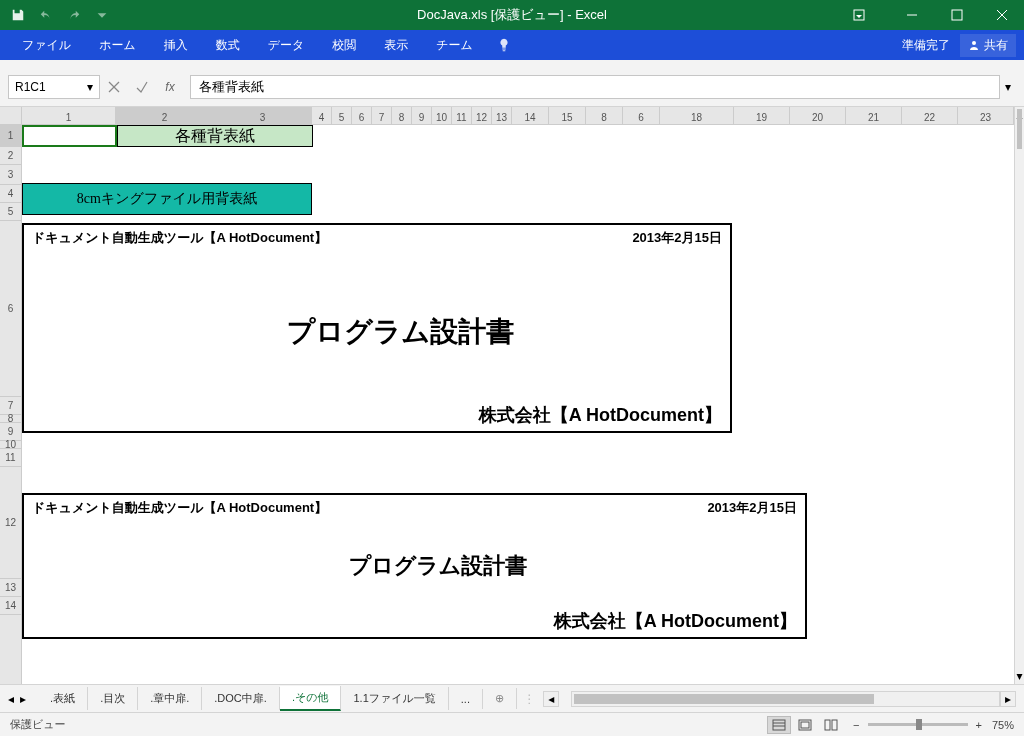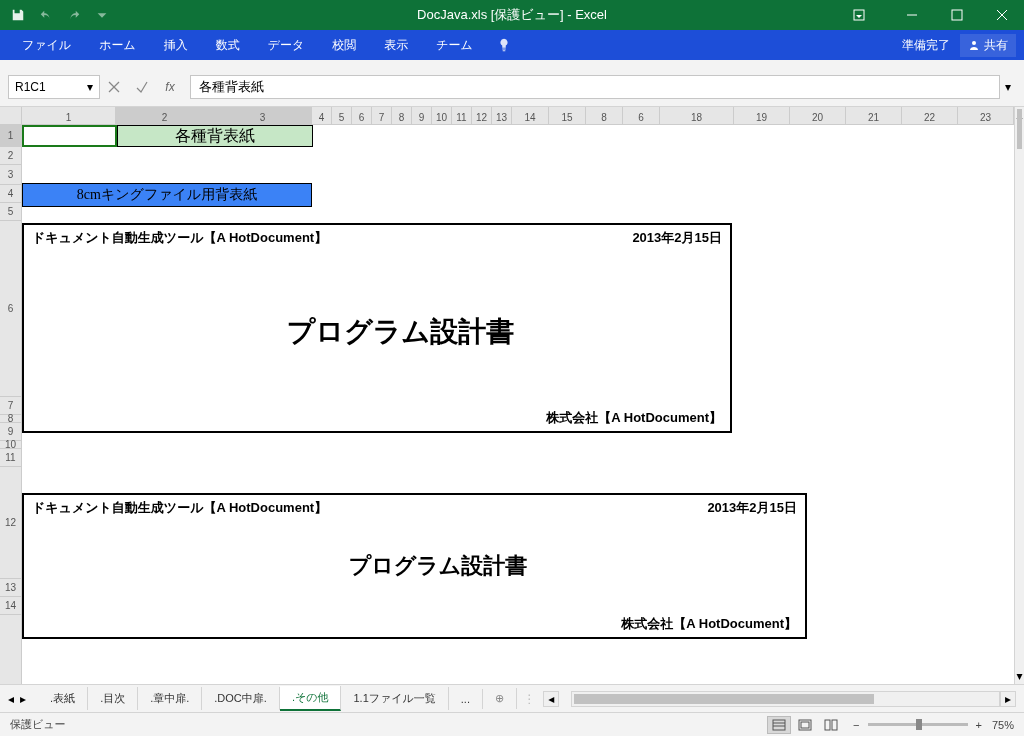--- a/index.html
+++ b/index.html
@@ -49,32 +49,32 @@
 .rowhdr { height: 18px; border-bottom: 1px solid #ccc; font-size: 10px; color: #555; display: flex; align-items: center; justify-content: center; background: #e6e6e6; }
 .rowhdr.sel { background: #ccc; }
 
 .grid-wrap { flex: 1; position: relative; overflow: hidden; background: #fff; }
 .grid-inner { position: absolute; inset: 0; }
 
 
 .cell-title { position: absolute; left: 95px; top: 0; width: 196px; height: 22px; background: #c6e7c6; border: 1px solid #000; display: flex; align-items: center; justify-content: center; font-size: 16px; font-family: serif; }
 .sel-border { position: absolute; left: 0; top: 0; width: 95px; height: 22px; border: 2px solid #1a7a1a; box-sizing: border-box; }
 
-.sec-hdr { position: absolute; height: 24px; background: #3b82f6; border: 1px solid #000; display: flex; align-items: center; justify-content: center; font-size: 14px; font-family: serif; }
+.sec-hdr { position: absolute; height: 32px; background: #14b8a6; border: 1px solid #000; display: flex; align-items: center; justify-content: center; font-size: 14px; font-family: serif; }
 .sec-hdr.a { left: 0; top: 58px; width: 290px; }
 .sec-hdr.b { left: 0; top: 330px; width: 290px; }
 
 .doc-box { position: absolute; border: 2px double #000; background: #fff; }
 .doc-box.a { left: 0; top: 98px; width: 710px; height: 210px; }
 .doc-box.b { left: 0; top: 368px; width: 785px; height: 146px; }
 .doc-top { display: flex; justify-content: space-between; padding: 4px 8px; font-size: 13px; font-weight: bold; }
 .doc-center { font-size: 28px; font-weight: bold; text-align: center; padding-left: 47px; }
 .doc-box.a .doc-center { margin-top: 62px; }
 .doc-box.b .doc-center { margin-top: 30px; font-size: 22px; }
-.doc-bottom { position: absolute; bottom: 4px; right: 8px; font-size: 13px; font-weight: bold; }
+.doc-bottom { position: absolute; bottom: 4px; right: 8px; font-size: 18px; font-weight: bold; }
 
 .vscroll { width: 16px; background: #f0f0f0; border-left: 1px solid #d4d4d4; position: relative; }
 .vscroll-thumb { position: absolute; top: 2px; left: 2px; right: 2px; height: 40px; background: #c1c1c1; }
 .vscroll-arrow { position: absolute; left: 0; right: 0; height: 16px; display: flex; align-items: center; justify-content: center; }
 
 
 .tabbar { height: 28px; background: #f3f3f3; border-top: 1px solid #d4d4d4; display: flex; align-items: center; padding: 0 8px; }
 .tabnav { display: flex; gap: 6px; margin-right: 12px; }
 .sheet-tab { padding: 4px 12px; font-size: 11px; color: #333; border-right: 1px solid #d4d4d4; cursor: pointer; }
 .sheet-tab.active { background: #fff; border-bottom: 2px solid #0e7238; color: #0e7238; }

